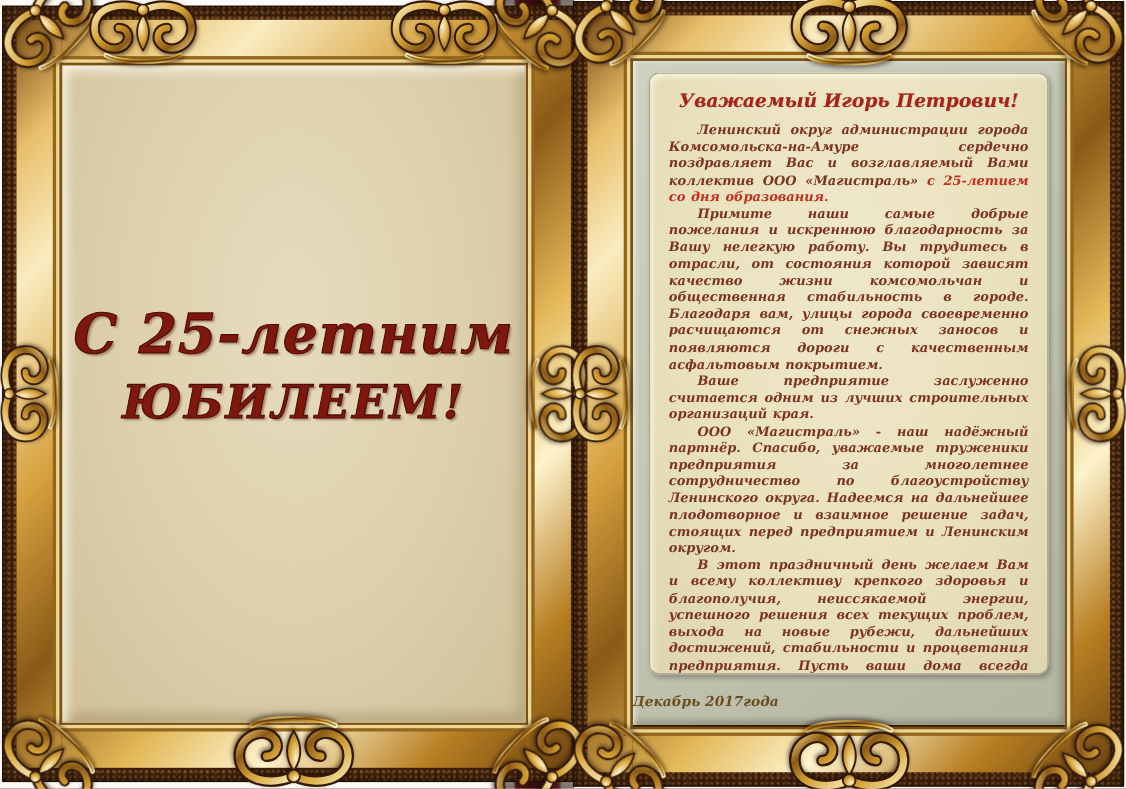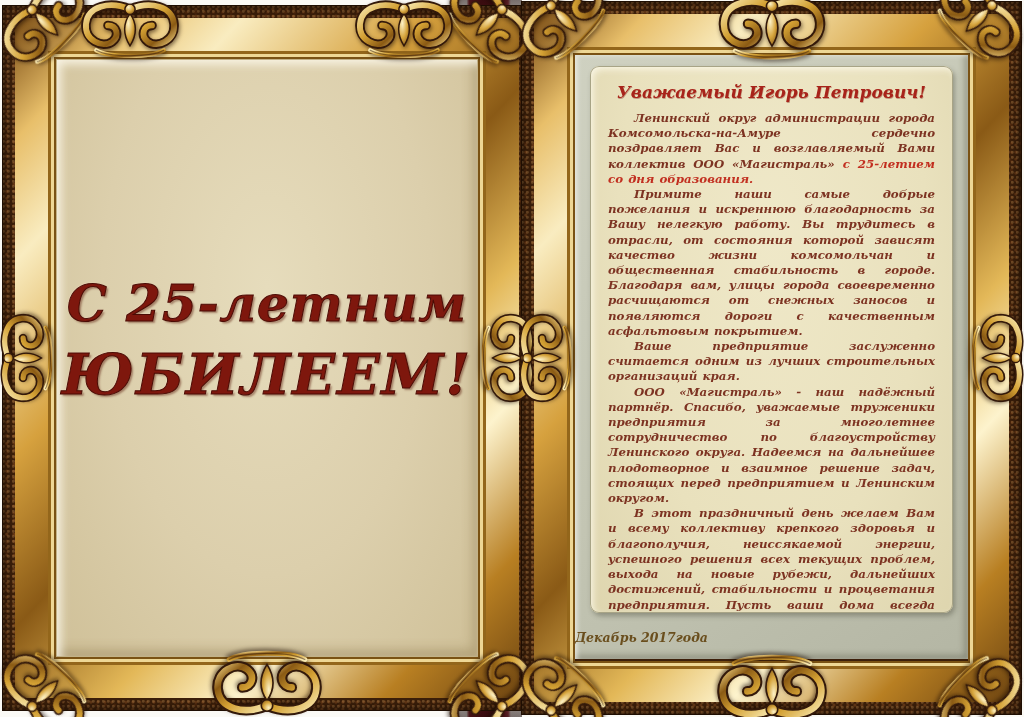--- a/index.html
+++ b/index.html
@@ -69,21 +69,21 @@
                 inset 5px 5px 10px rgba(255,252,240,.85),
                 inset -5px -7px 12px rgba(110,85,40,.30);
   }
   .headline { position:absolute; top:36%; left:0; right:0; text-align:center; }
   .headline .l1, .headline .l2 {
     font-style:italic; font-weight:bold; color:#7e170d;
     -webkit-text-stroke:1px #4a0c05;
     text-shadow:2px 2px 2px rgba(92,28,14,.45), -1px -1px 0 rgba(255,220,200,.35);
   }
   .headline .l1 { font-size:50px; letter-spacing:1px; }
-  .headline .l2 { font-size:56px; letter-spacing:2px; margin-top:8px; }
+  .headline .l2 { font-size:42px; letter-spacing:2px; margin-top:8px; }
 
   
   .mat {
     position:absolute; inset:52px 54px 56px 54px;
     background:linear-gradient(145deg, #cfd1c1 0%, #c3c5b3 55%, #b4b6a4 100%);
     box-shadow: inset 2px 2px 5px rgba(255,255,250,.75),
                 inset -3px -3px 7px rgba(75,75,58,.45);
   }
   .panel-letter {
     position:absolute; left:15px; right:15px; top:13px; bottom:46px;

